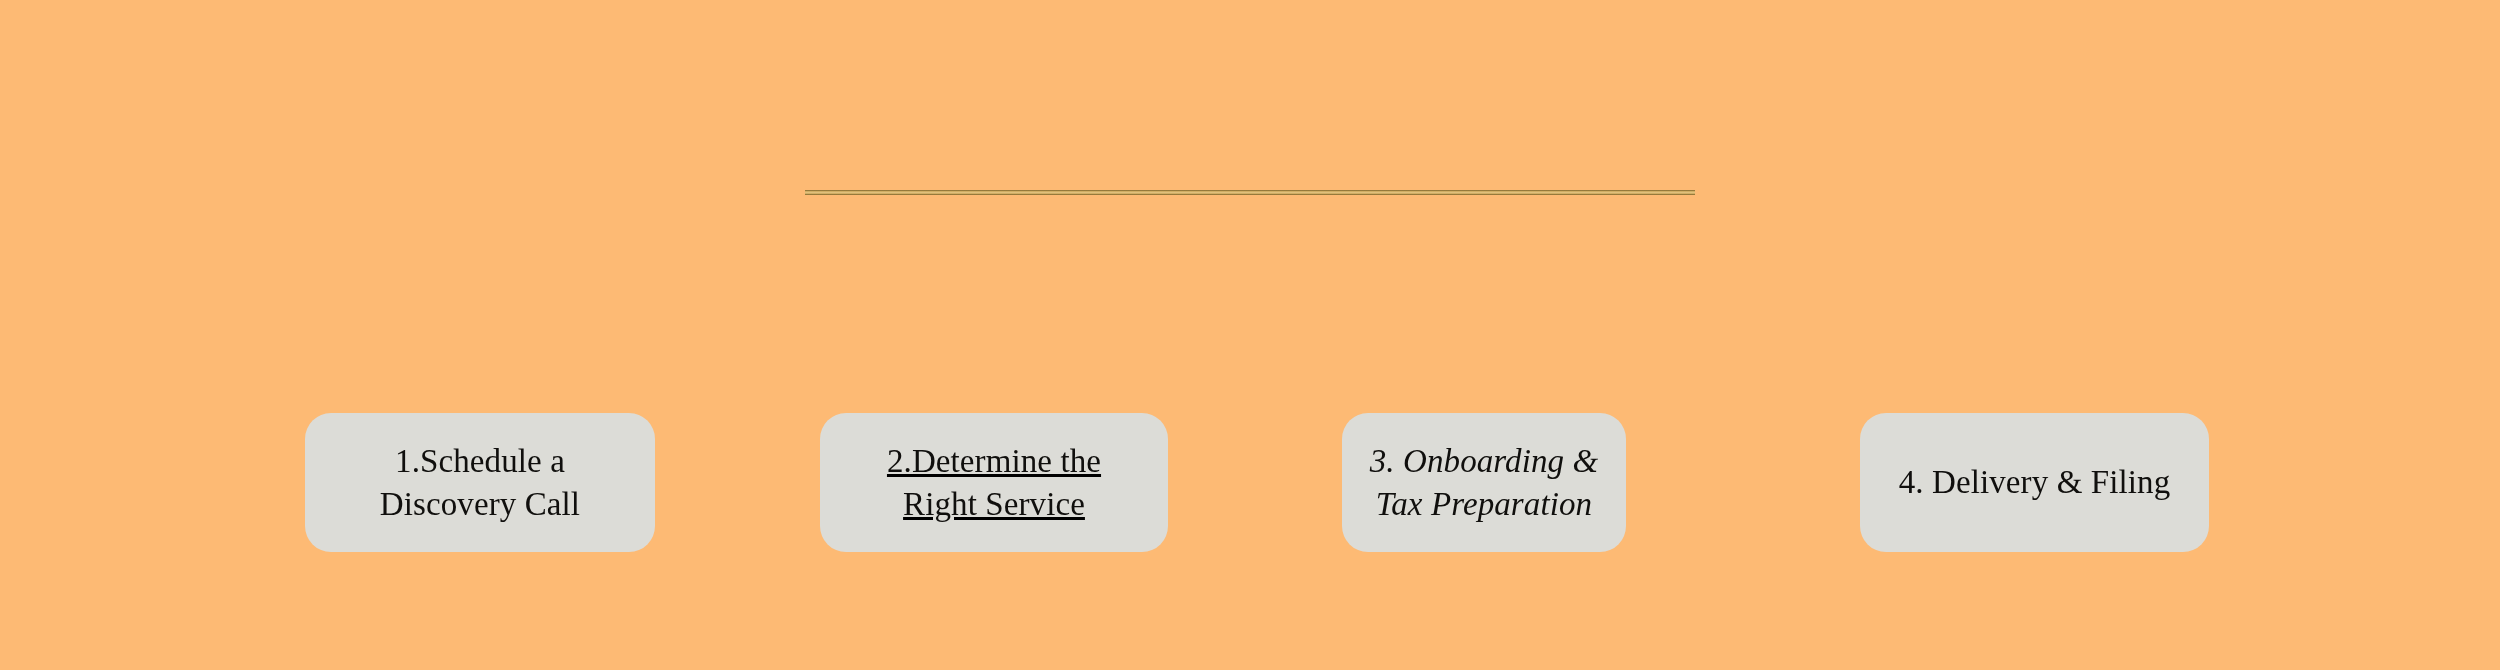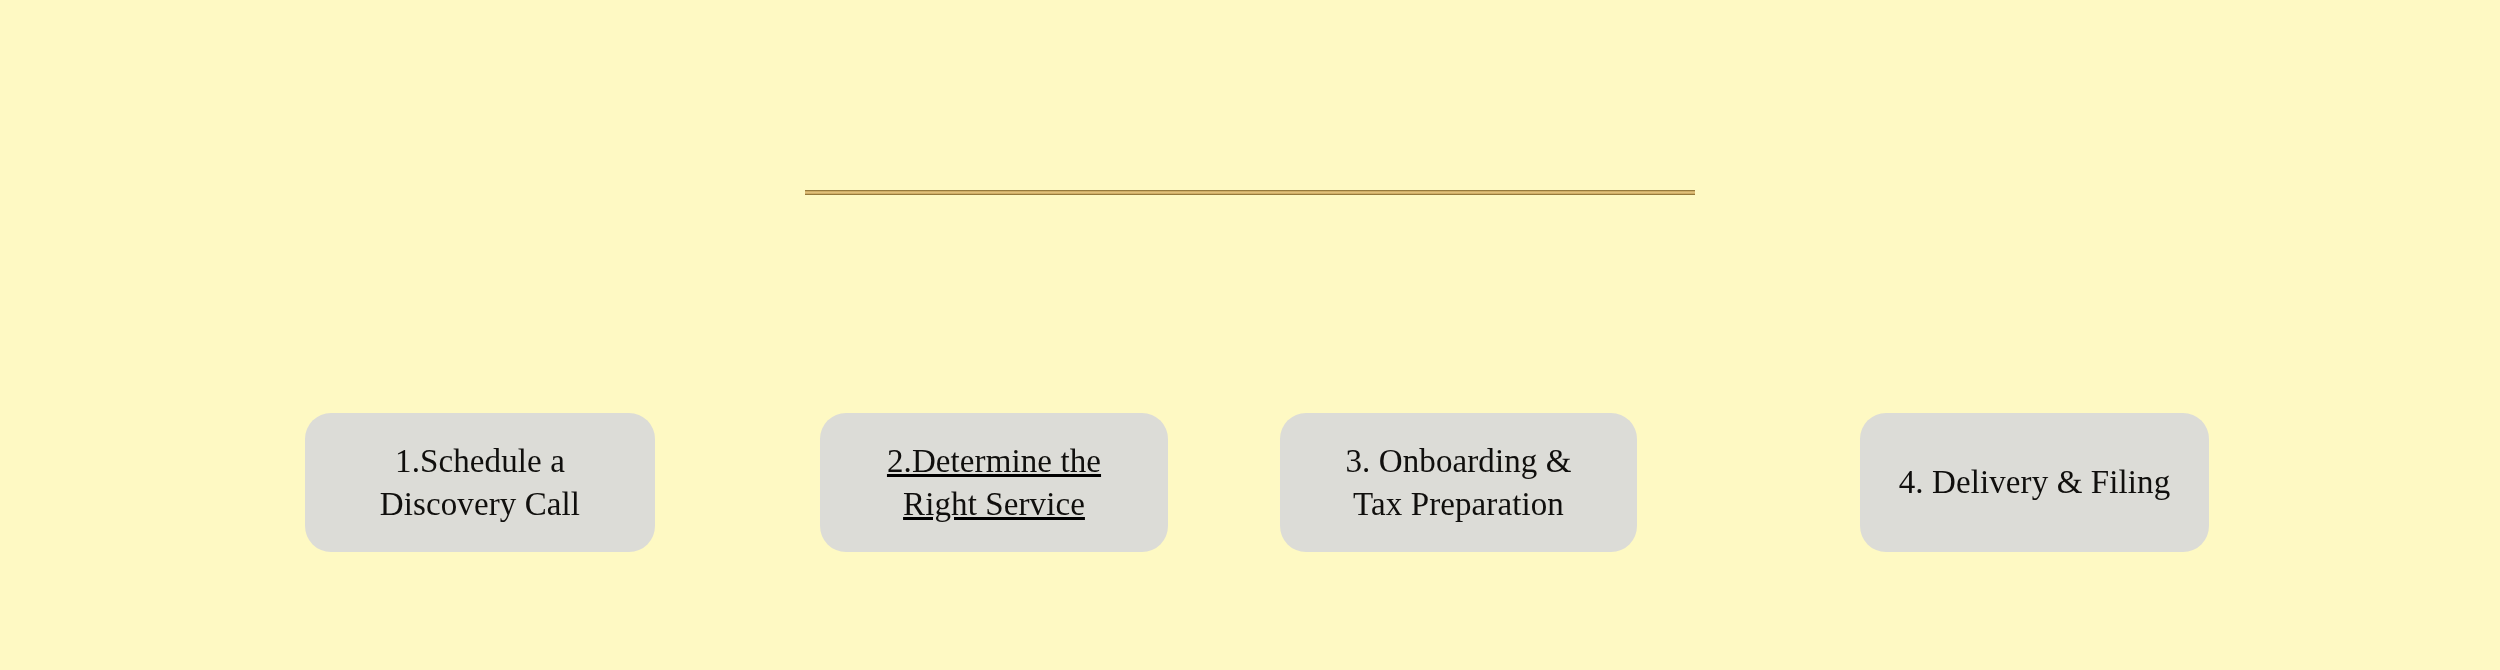--- a/index.html
+++ b/index.html
@@ -9,21 +9,21 @@
     background: #000000;
   }
   body {
     font-family: "Liberation Serif", "DejaVu Serif", serif;
   }
 
   #canvas {
     position: relative;
     width: 2500px;
     height: 670px;
-    background: #fef9c3;
+    background: #fdba74;
     overflow: hidden;
   }
 
   
   .divider {
     position: absolute;
     left: 805px;
     top: 190px;
     width: 890px;
     height: 5px;
@@ -63,21 +63,21 @@
     font-size: 33px;
     line-height: 1.30;
     text-align: center;
     letter-spacing: 0.1px;
     white-space: pre-line;
     font-weight: 400;
   }
 
   .box-1 { left: 305px;  width: 350px; }
   .box-2 { left: 820px;  width: 348px; text-decoration: underline; }
-  .box-3 { left: 1280px; width: 357px; }
+  .box-3 { left: 1342px; width: 284px; font-style: italic; }
   .box-4 { left: 1848px; width: 349px; margin-left: 12px; }
 </style>
 </head>
 <body>
 
 <div id="canvas">
 
   <div class="divider"></div>
 
   <div class="step-row">

